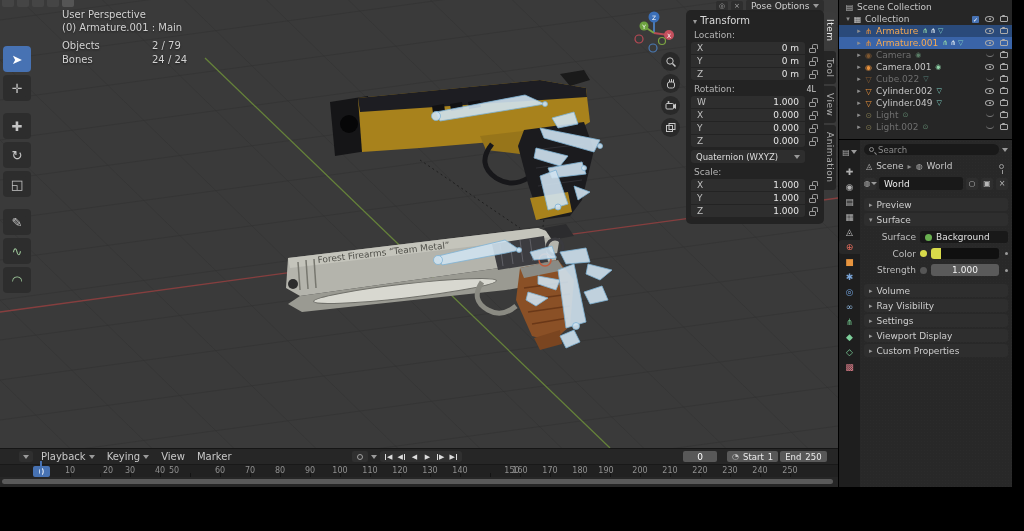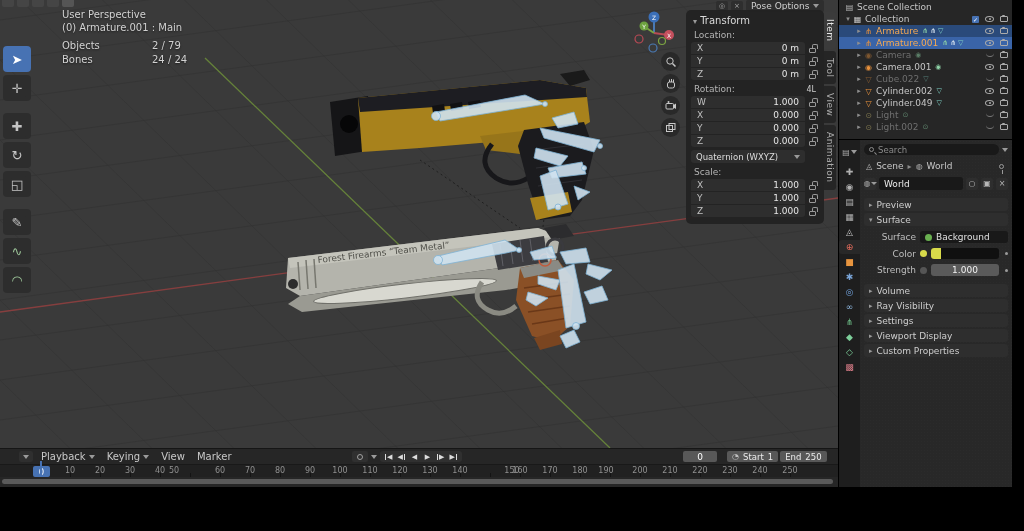--- a/index.html
+++ b/index.html
@@ -492,21 +492,21 @@
         <span class="rseg">
             <span>End</span>
             <span>250</span>
           </span>
       </div>
     </div>
     <div class="ruler" id="ruler">
       <div class="cfpill">0</div>
     <span class="ticknum" style="left: 70px;">10</span>
         <span class="tickmark" style="left: 70px;"></span>
-        <span class="ticknum" style="left: 100px; text-align: right;">20</span>
+        <span class="ticknum" style="left: 108px; text-align: right;">20</span>
         <span class="tickmark" style="left: 100px;"></span>
         <span class="ticknum" style="left: 130px;">30</span>
         <span class="tickmark" style="left: 130px;"></span>
         <span class="ticknum" style="left: 160px;">40</span>
         <span class="tickmark" style="left: 160px;"></span>
         <span class="ticknum" style="left: 174px;">50</span>
         <span class="tickmark" style="left: 190px;"></span>
         <span class="ticknum" style="left: 220px;">60</span>
         <span class="tickmark" style="left: 220px;"></span>
         <span class="ticknum" style="left: 250px;">70</span>

